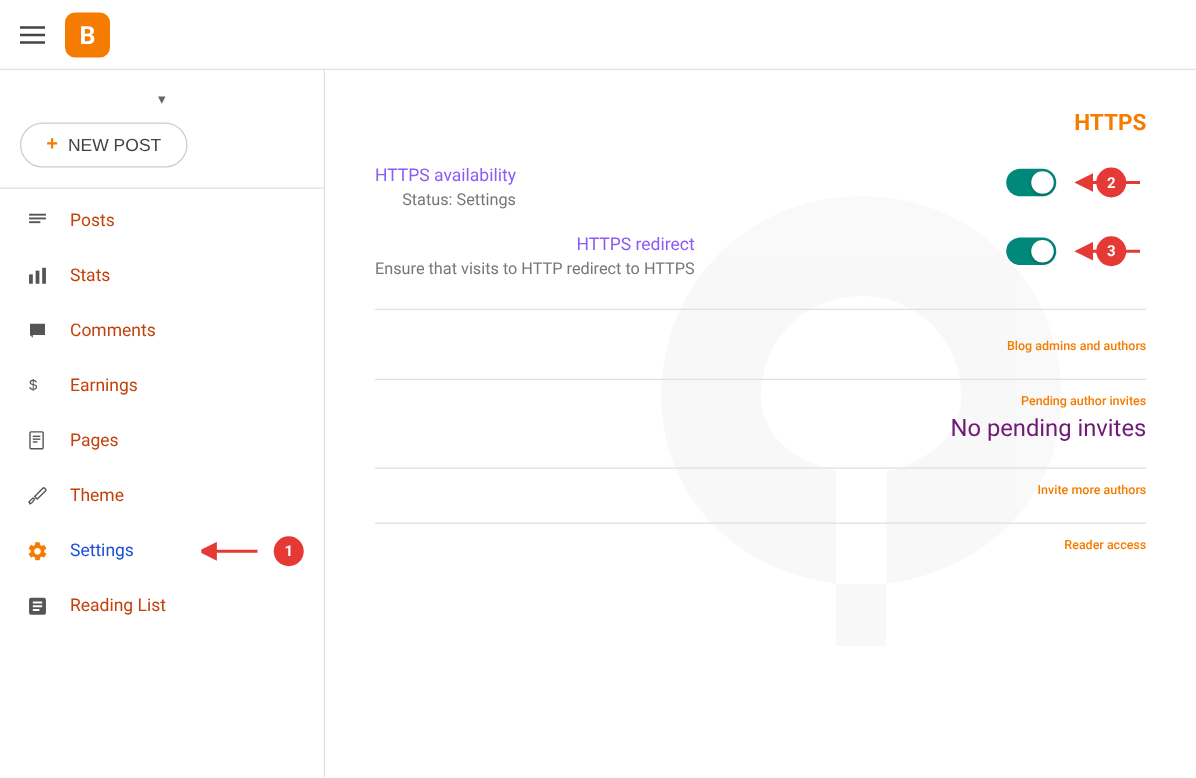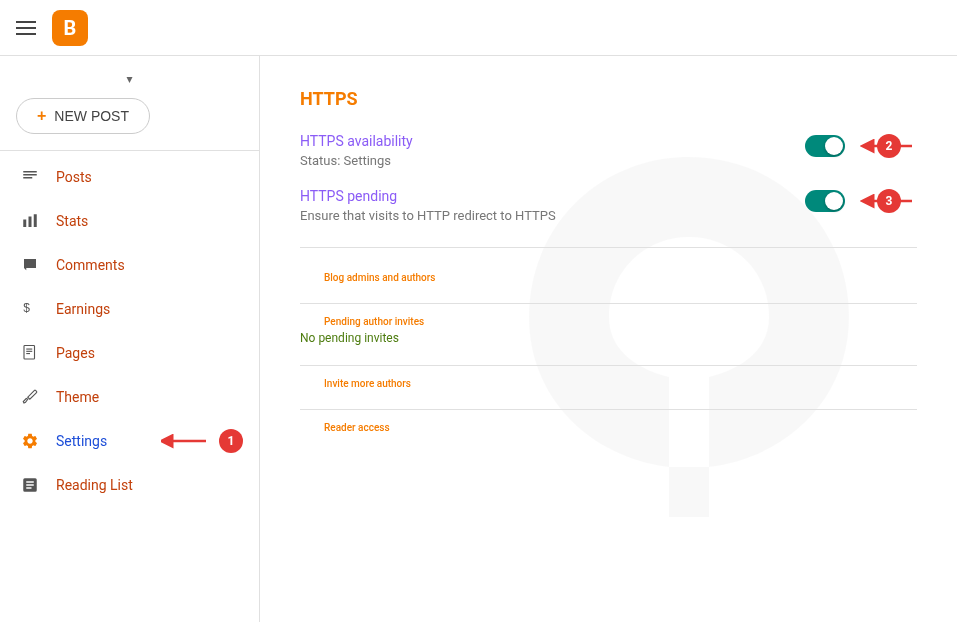--- a/index.html
+++ b/index.html
@@ -116,20 +116,21 @@
       right: 16px;
     }
 
     
     .content {
       flex: 1;
       overflow-y: auto;
       padding: 32px 40px;
       background: #fff;
       position: relative;
+      text-align: right;
     }
 
     
     .watermark {
       position: absolute;
       top: 50%;
       left: 50%;
       transform: translate(-30%, -50%);
       opacity: 0.07;
       pointer-events: none;
@@ -224,22 +225,22 @@
       margin-bottom: 20px;
     }
     .perm-label {
       font-size: 10px;
       font-weight: 500;
       color: #f57c00;
       margin-bottom: 4px;
       margin-left: 24px;
     }
     .perm-desc {
-      font-size: 12px;
-      color: #4d7c0f;
+      font-size: 19px;
+      color: #701a75;
     }
   </style>
 </head>
 <body>
 
 <div class="header">
   <div class="hamburger-icon">
     <span></span>
       <span></span>
       <span></span>
@@ -394,21 +395,21 @@
             </svg>
             <div class="badge-circle">
               <span>2</span>
             </div>
           </div>
         </div>
       </div>
 
       <div class="setting-row">
         <div class="setting-info">
-          <div class="setting-label">HTTPS pending</div>
+          <div class="setting-label">HTTPS redirect</div>
           <div class="setting-desc">Ensure that visits to HTTP redirect to HTTPS</div>
         </div>
         <div class="setting-control">
           <div class="toggle">
             <div class="toggle-track">
               <div class="toggle-thumb"></div>
             </div>
           </div>
 
           <div class="annotation-group">

